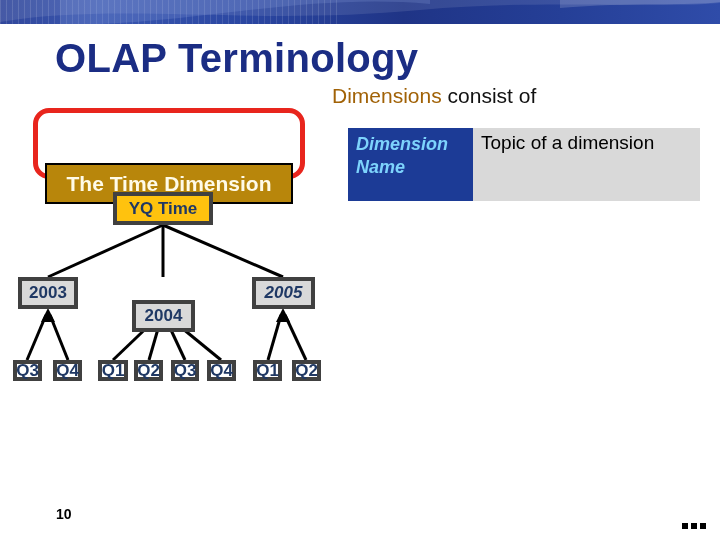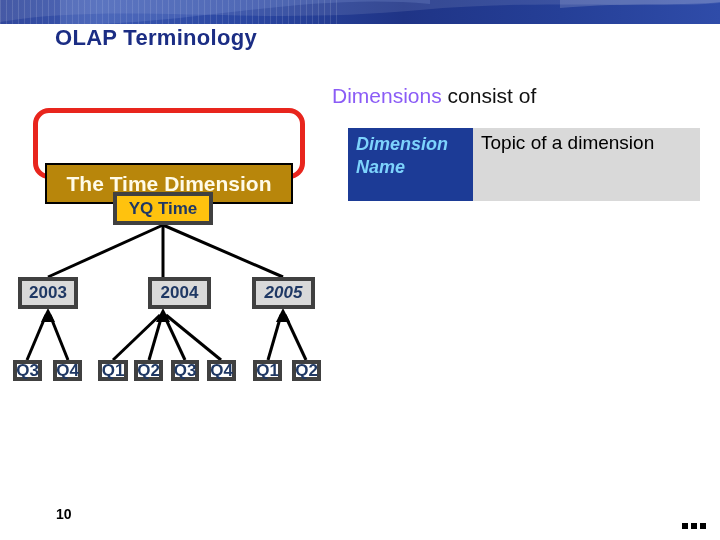--- a/index.html
+++ b/index.html
@@ -21,34 +21,34 @@
       repeating-linear-gradient(90deg, rgba(255,255,255,0.13) 0 1px, rgba(255,255,255,0) 1px 6px),
       linear-gradient(90deg, #31479b 0%, #3a57b0 14%, #2b47a2 34%, #1f3486 56%, #253f97 78%, #2f4ca9 100%);
     background-size: 340px 24px, 720px 24px;
     background-repeat: no-repeat;
   }
   .banner svg { position: absolute; left: 0; top: 0; }
 
   
   .title {
     position: absolute;
-    left: 55px; top: 25px;
-    font-size: 22px;
+    left: 55px; top: 36px;
+    font-size: 40px;
     font-weight: bold;
     color: #1b2d84;
     letter-spacing: 0.3px;
     white-space: nowrap;
   }
   .subtitle {
     position: absolute;
     left: 332px; top: 84px;
     font-size: 21px;
     white-space: pre;
   }
-  .subtitle .hl { color: #8b5cf6; }
+  .subtitle .hl { color: #a16207; }
   .subtitle .rest { color: #111111; }
 
   
   .callout-outer {
     position: absolute;
     left: 33px; top: 108px;
     width: 262px; height: 61px;
     border: 5px solid #e8251d;
     border-radius: 16px;
     background: #ffffff;
@@ -98,21 +98,21 @@
     box-sizing: border-box;
     border: 4px solid #404040;
     display: flex; align-items: center; justify-content: center;
     font-weight: bold;
     color: #1f3864;
     font-size: 17px;
   }
   .node-root { left: 113px; top: 192px; width: 100px; height: 33px; background: #ffc20e; }
   .node-year { top: 277px; height: 32px; background: #d9d9d9; }
   .year-0 { left: 18px;  width: 60px; }
-  .year-1 { left: 148px; width: 63px; }
+  .year-1 { left: 132px; width: 63px; margin-top: 23px; }
   .year-2 { left: 252px; width: 63px; font-style: italic; }
   .node-q { top: 360px; height: 21px; background: #ffffff; }
   .q-0 { left: 13px;  width: 29px; }
   .q-1 { left: 53px;  width: 29px; }
   .q-2 { left: 98px;  width: 30px; }
   .q-3 { left: 134px; width: 29px; }
   .q-4 { left: 171px; width: 28px; }
   .q-5 { left: 207px; width: 29px; }
   .q-6 { left: 253px; width: 29px; }
   .q-7 { left: 292px; width: 29px; }

